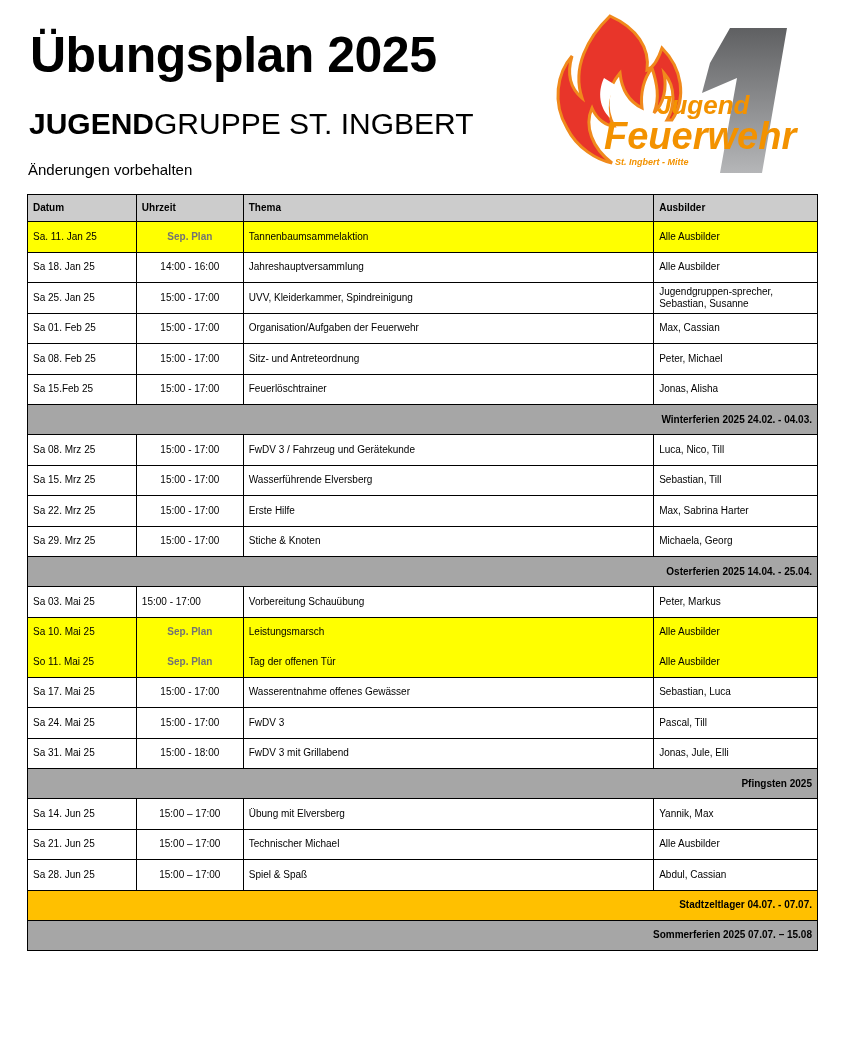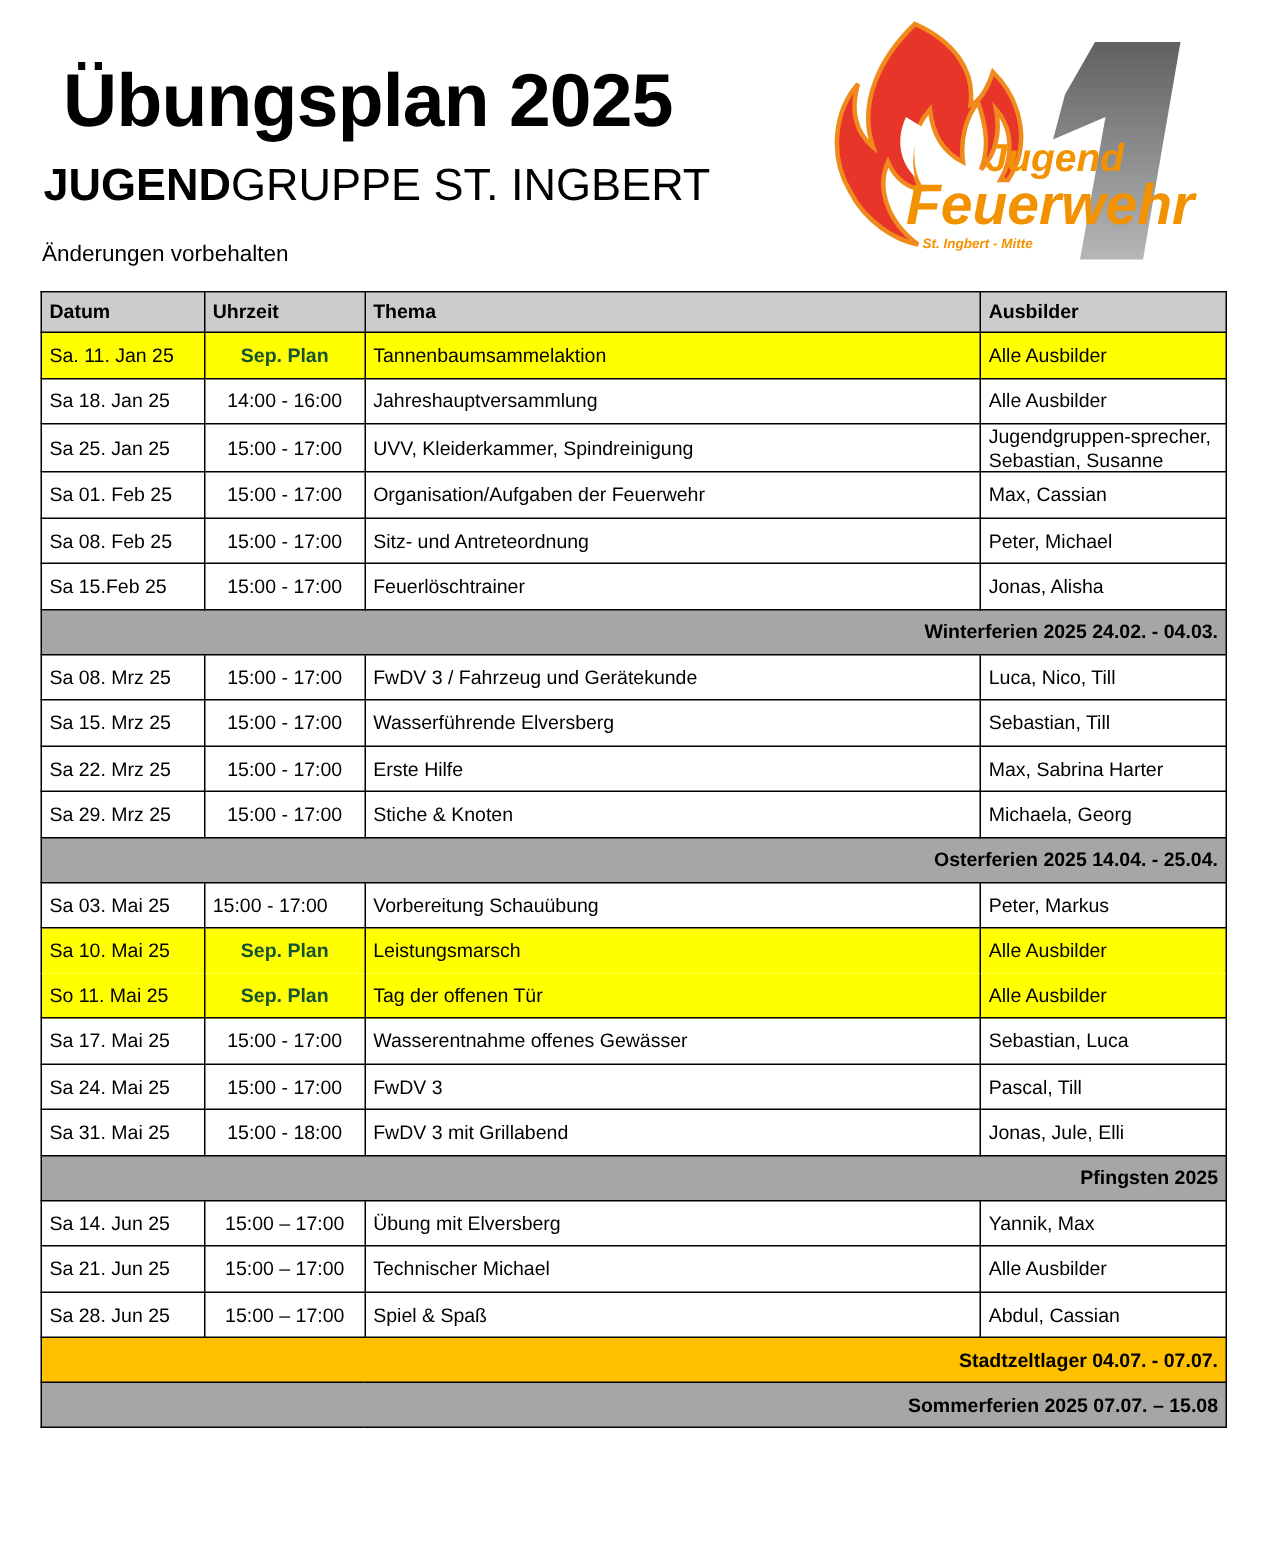--- a/index.html
+++ b/index.html
@@ -1,36 +1,36 @@
 <!DOCTYPE html>
 <html><head>
 <meta charset="utf-8">
 <style>
   html, body { margin: 0; padding: 0; background: #ffffff; }
   body { width: 844px; height: 1037px; position: relative; overflow: hidden;
          font-family: "Liberation Sans", sans-serif; color: #000; }
-  .title { position: absolute; left: 30px; top: 30px; font-size: 50px; font-weight: bold; margin: 12px; line-height: 1; letter-spacing: -0.5px; }
+  .title { position: absolute; left: 30px; top: 30px; font-size: 50px; font-weight: bold; margin: 0; line-height: 1; letter-spacing: -0.5px; }
   .subtitle { position: absolute; left: 29px; top: 109px; font-size: 30px; line-height: 1; margin: 0; }
   .subtitle .b { font-weight: bold; }
   .note { position: absolute; left: 28px; top: 162px; font-size: 15px; line-height: 1; text-align: right; }
   .logo { position: absolute; left: 552px; top: 8px; width: 280px; height: 170px; }
   .logo svg { width: 100%; height: 100%; }
 
-  table.plan { position: absolute; left: 27px; top: 194px; width: 791px; border-collapse: collapse; font-size: 13px; }
+  table.plan { position: absolute; left: 27px; top: 194px; width: 791px; border-collapse: collapse; font-size: 10px; }
   table.plan td, table.plan th { border: 1.3px solid #000; padding: 0 5px; height: 29.5px; vertical-align: middle; line-height: 1.2; }
   table.plan th { background: #cccccc; font-weight: bold; text-align: left; height: 26px; }
   table.plan th.c2 { }
   col.c-date { width: 109px; }
   col.c-time { width: 107px; }
   col.c-topic { width: 411px; }
   col.c-inst { width: 164px; }
   td.time { text-align: center; white-space: nowrap; }
   td.time.left { text-align: left; }
   tr.hl td { background: #ffff00; }
-  tr.hl td.time { color: #14532d; font-weight: bold; }
+  tr.hl td.time { color: #737373; font-weight: bold; }
   tr.hl-top td { border-bottom: none; }
   tr.hl-bot td { border-top: none; }
   tr.section td { background: #a6a6a6; font-weight: bold; text-align: right; height: 29px; }
   tr.section-orange td { background: #ffc000; }
   td.multi { padding-top: 3px; padding-bottom: 3px; height: 54px; }
   .indent { padding-left: 3px; }
 </style>
 </head>
 <body>
 

